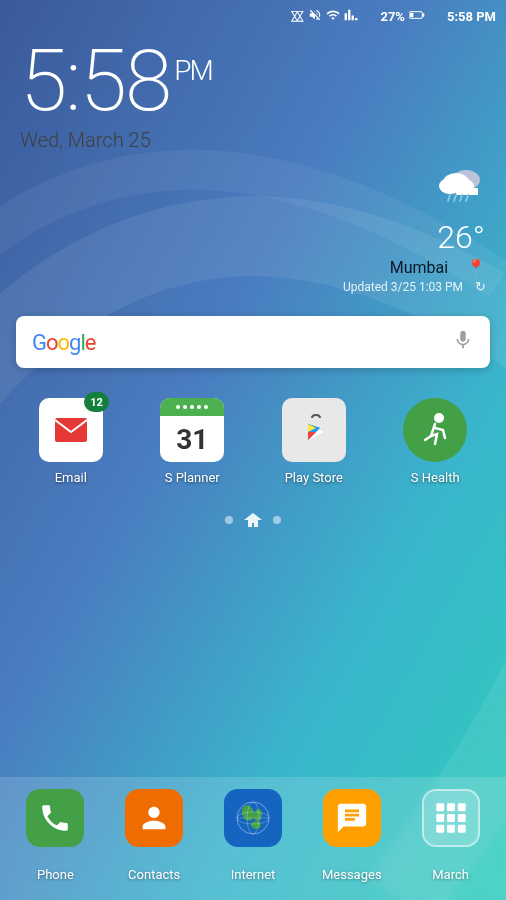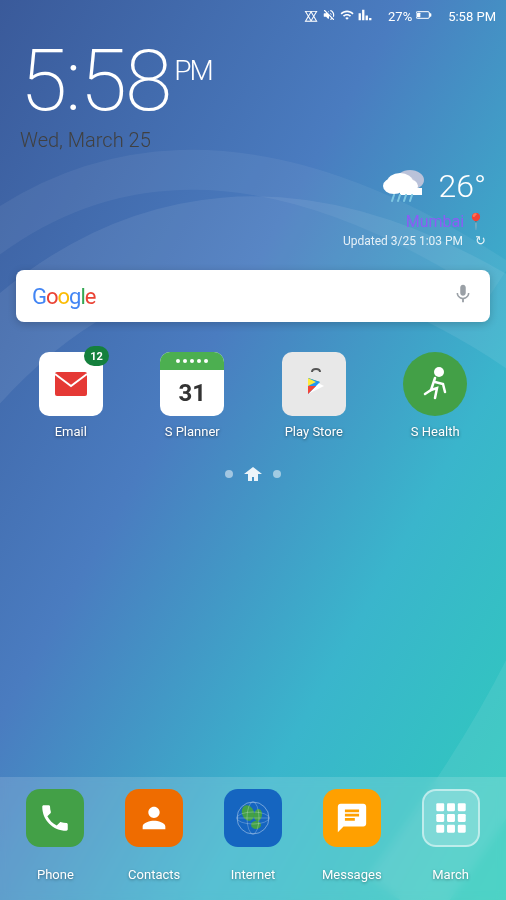--- a/index.html
+++ b/index.html
@@ -36,22 +36,22 @@
       gap: 4px;
     }
     .status-icon {
       color: white;
       font-size: 13px;
       line-height: 1;
     }
     .status-text {
       color: white;
       font-size: 13px;
-      font-weight: 400;
-      margin-left: 12px;
+      font-weight: 700;
+      margin-left: 18px;
     }
 
     
     .clock-area {
       position: relative;
       z-index: 10;
       padding: 10px 20px 0;
     }
     .clock-time {
       color: white;
@@ -79,36 +79,37 @@
       z-index: 10;
       display: flex;
       flex-direction: column;
       align-items: flex-end;
       padding: 10px 20px 0;
     }
     .weather-row {
       display: flex;
       align-items: center;
       gap: 8px;
+      flex-direction: column;
     }
     .weather-icon-wrap {
       font-size: 32px;
     }
     .weather-temp {
       color: white;
       font-size: 32px;
       font-weight: 300;
     }
     .weather-city {
-      color: #8b5cf6;
+      color: #0f172a;
       font-size: 16px;
       margin-top: 2px;
       display: flex;
       align-items: center;
-      gap: 2px;
+      gap: 18px;
     }
     .weather-updated {
       color: rgba(255,255,255,0.85);
       font-size: 12px;
       margin-top: 2px;
       display: flex;
       align-items: center;
       gap: 12px;
     }
 
@@ -226,21 +227,21 @@
       background: white;
       border-radius: 50%;
     }
     .splanner-body {
       flex: 1;
       display: flex;
       align-items: center;
       justify-content: center;
     }
     .splanner-number {
-      font-size: 24px;
+      font-size: 28px;
       font-weight: bold;
       color: #333;
     }
 
     
     .icon-playstore {
       width: 64px; height: 64px;
       background: #e8e8e8;
       border-radius: 10px;
       display: flex;

